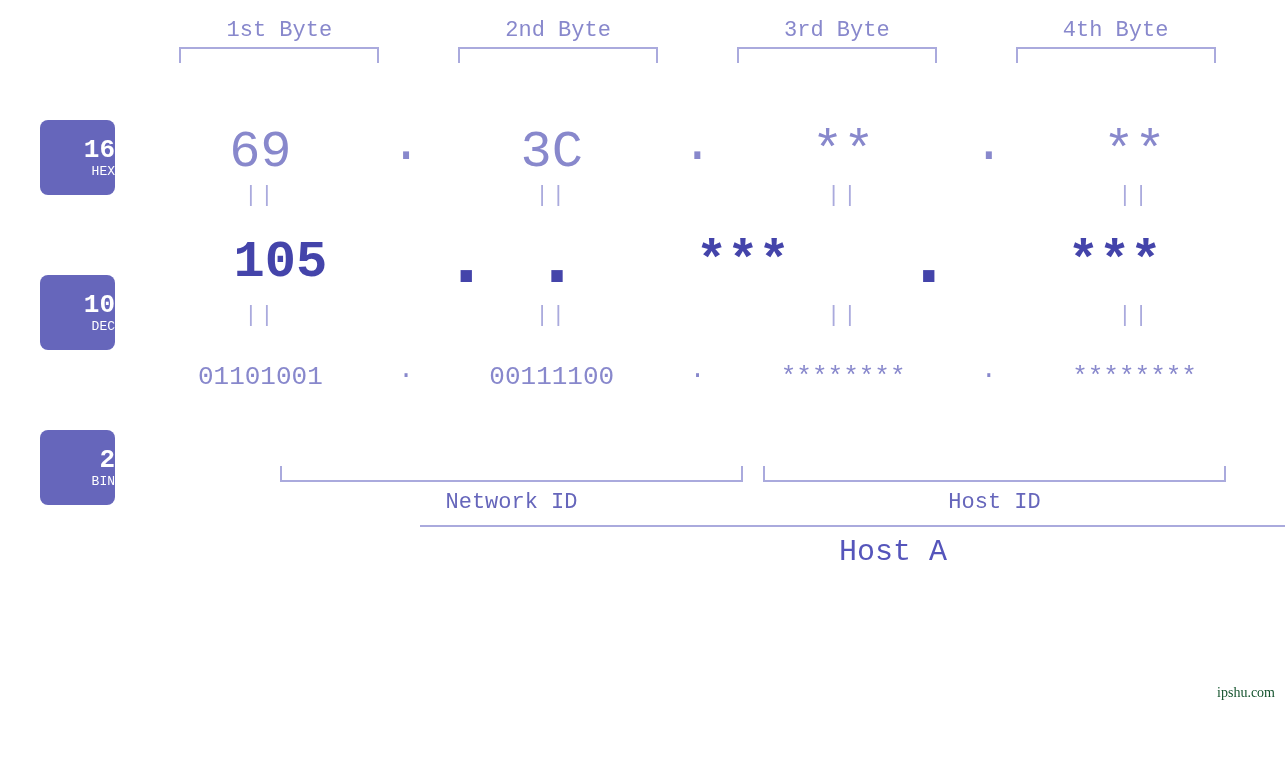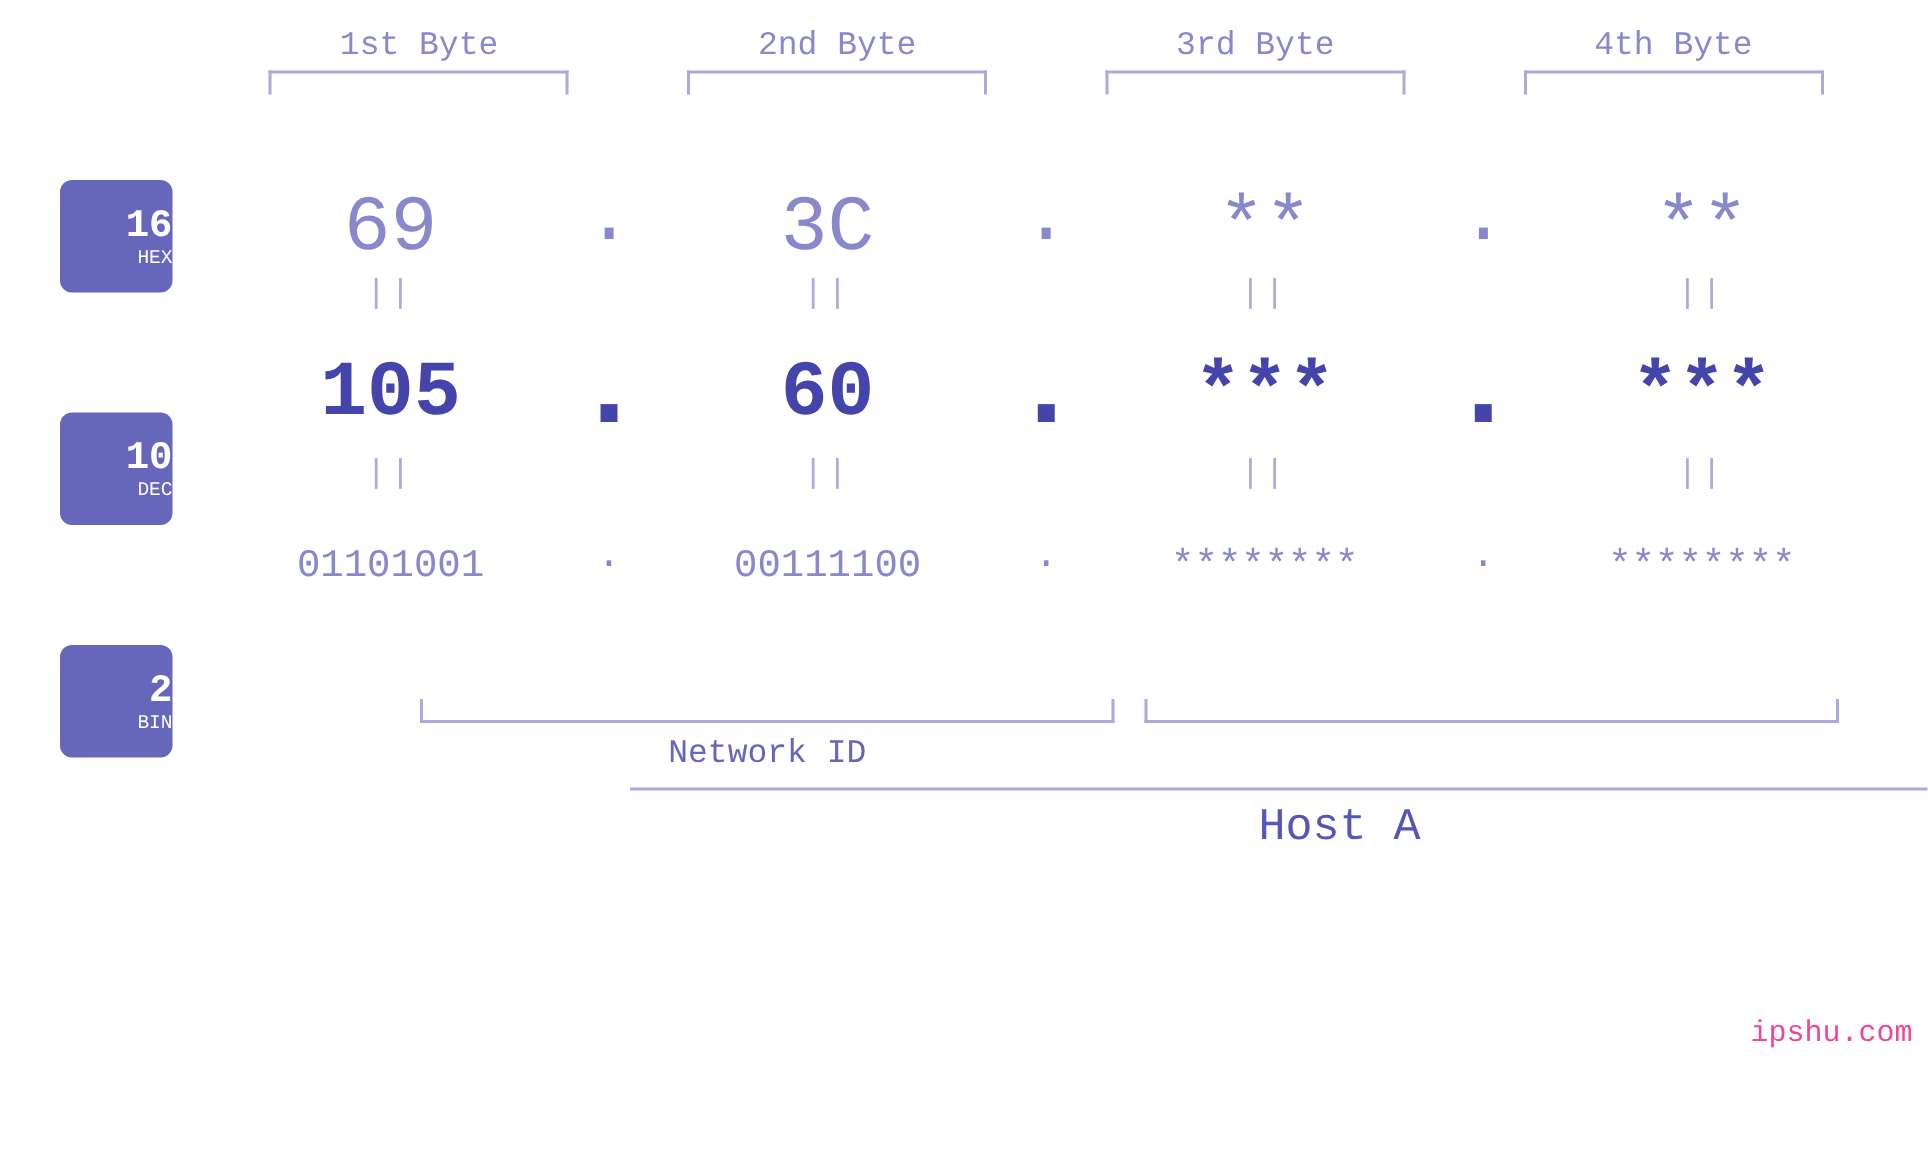--- a/index.html
+++ b/index.html
@@ -260,23 +260,23 @@
       color: #5555bb;
       font-size: 30px;
       font-family: 'Courier New', Courier, monospace;
     }
 
     
     .watermark {
       position: absolute;
       bottom: 8px;
       right: 10px;
-      color: #ec4899;
-      font-size: 20px;
-      font-family: Liberation Mono, monospace;
+      color: #14532d;
+      font-size: 14px;
+      font-family: Liberation Serif, serif;
     }
 
     
     .eq-row {
       display: flex;
       justify-content: space-around;
       width: 100%;
       height: 30px;
       align-items: center;
     }
@@ -376,23 +376,20 @@
         </div>
     </div>
 
     <div class="row dec-row">
       <div class="cell">
         <span class="dec-value">105</span>
       </div>
       <div class="dot-cell">
         <span class="dec-dot">.</span>
       </div>
-      <div class="cell">
-        <span class="dec-value">60</span>
-      </div>
       <div class="dot-cell">
         <span class="dec-dot">.</span>
       </div>
       <div class="cell">
         <span class="dec-value">***</span>
       </div>
       <div class="dot-cell">
         <span class="dec-dot">.</span>
       </div>
       <div class="cell">
@@ -446,20 +443,21 @@
 
       <div class="bottom-brackets">
         <div class="network-bracket"></div>
         <div class="gap"></div>
         <div class="host-bracket"></div>
       </div>
 
       <div class="id-labels">
         <div class="network-id-label">Network ID</div>
         <div class="gap2"></div>
+        <div class="host-id-label">Host ID</div>
       </div>
 
       <div class="class-row" style="position:relative;margin-top:20px;">
         <div class="class-line"></div>
         <div class="class-label-row">
           <span class="class-label">Host A</span>
         </div>
       </div>
     </div>
 

